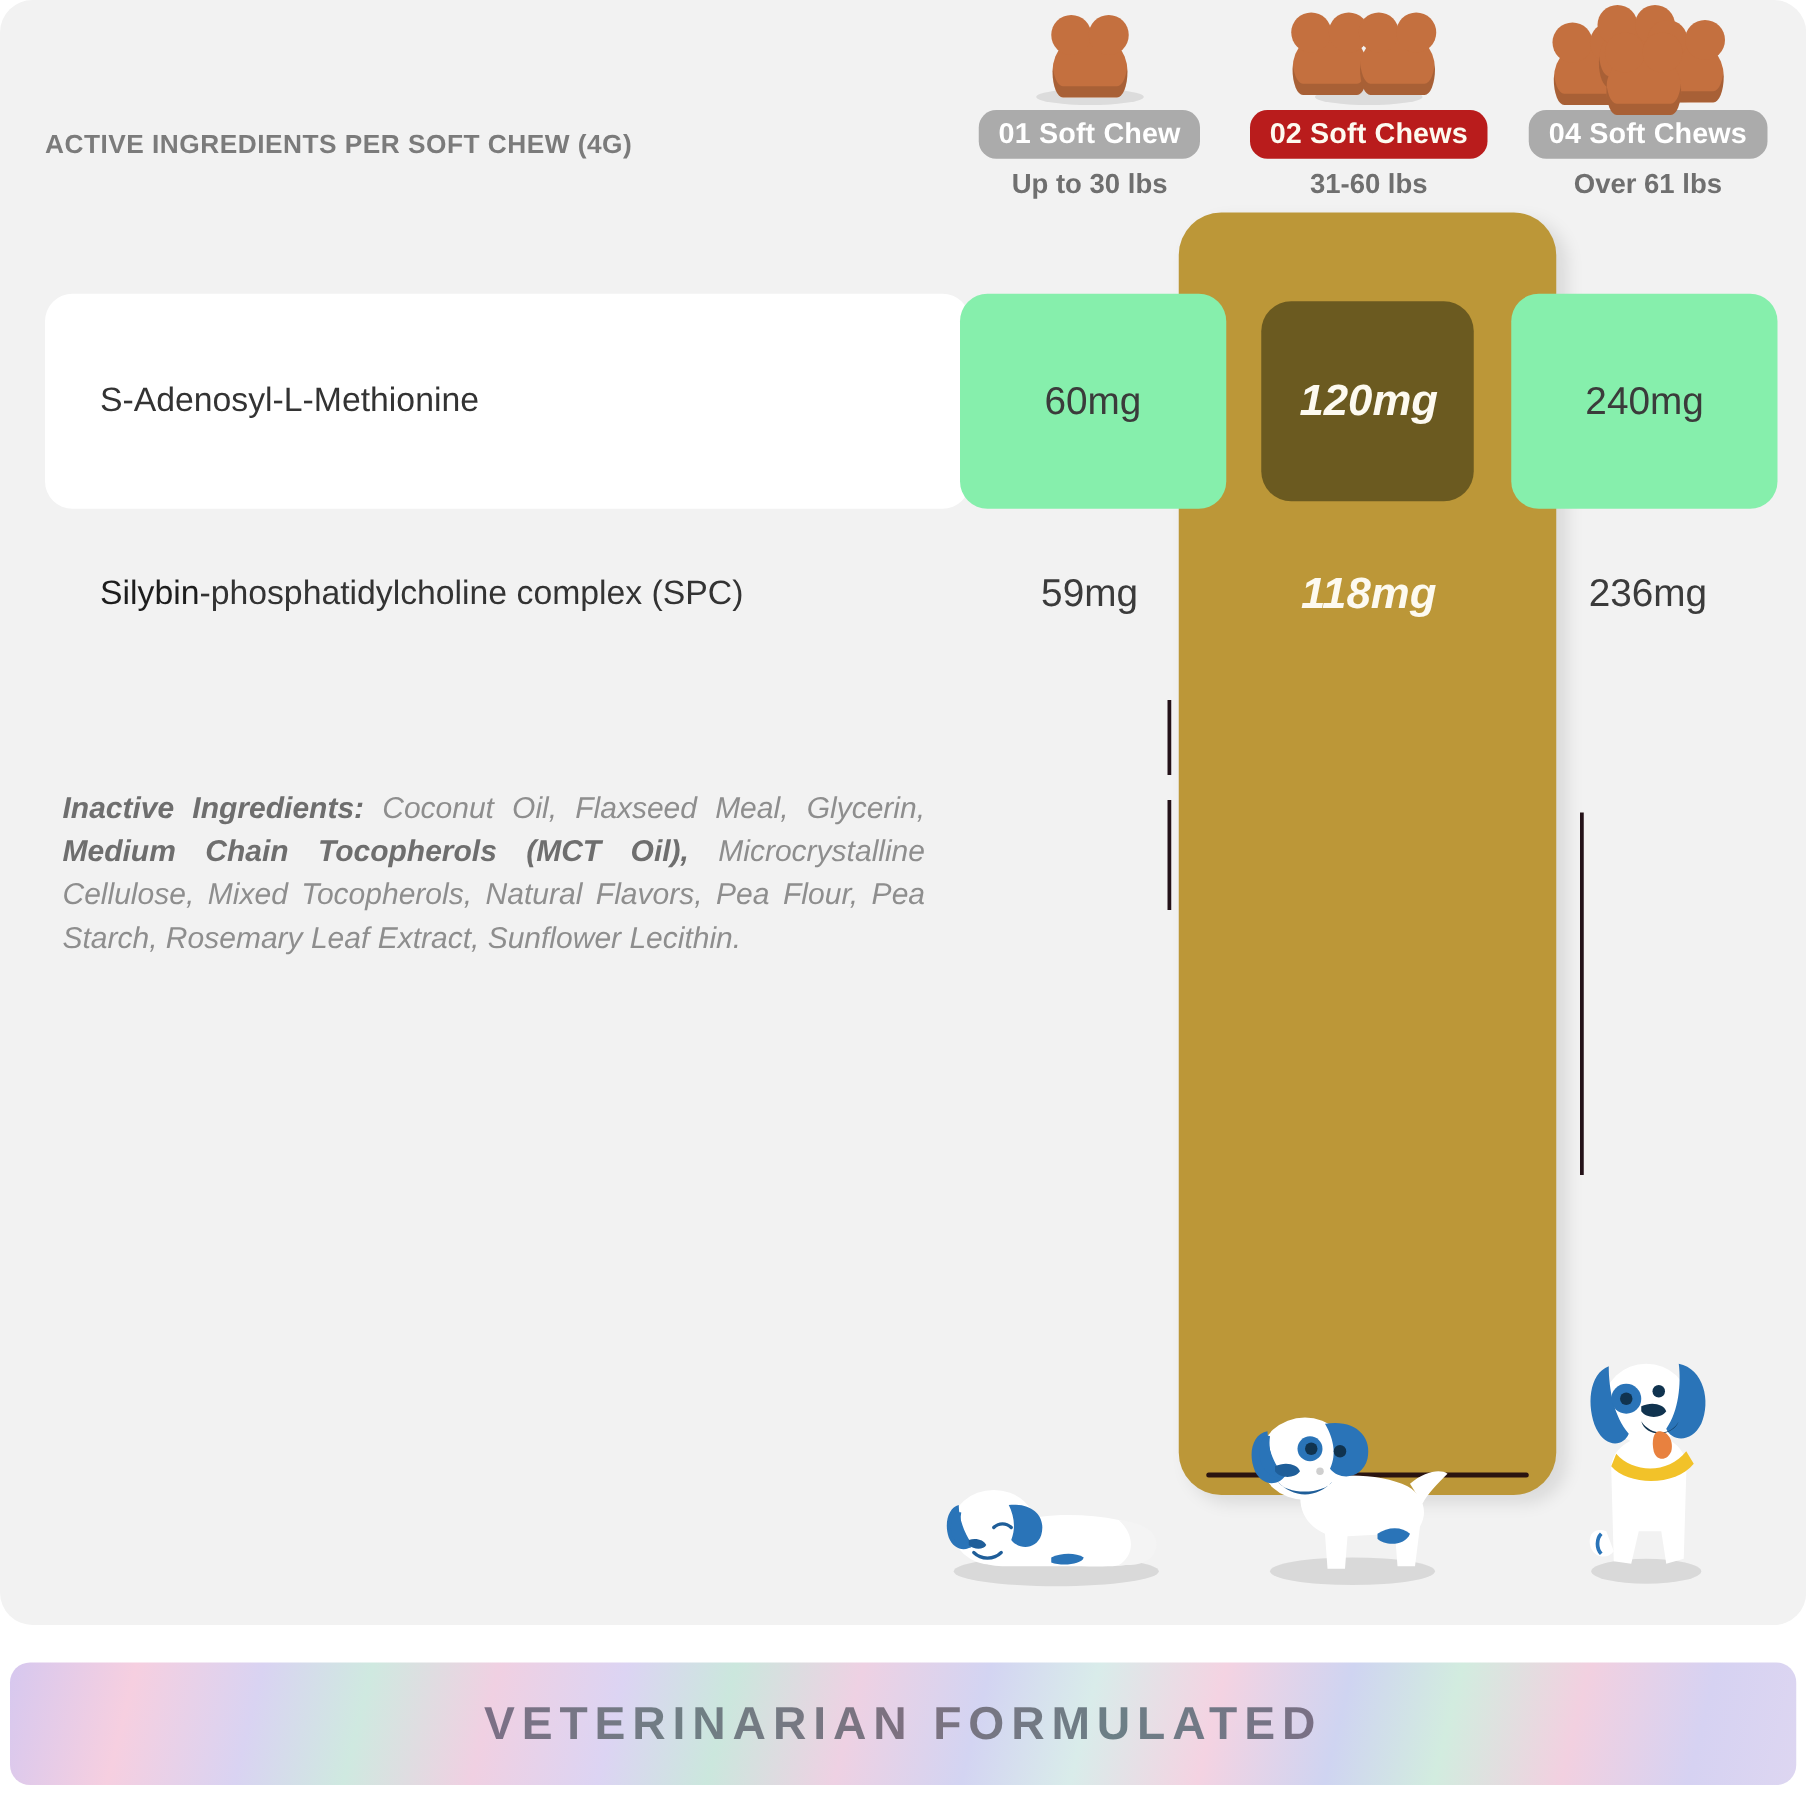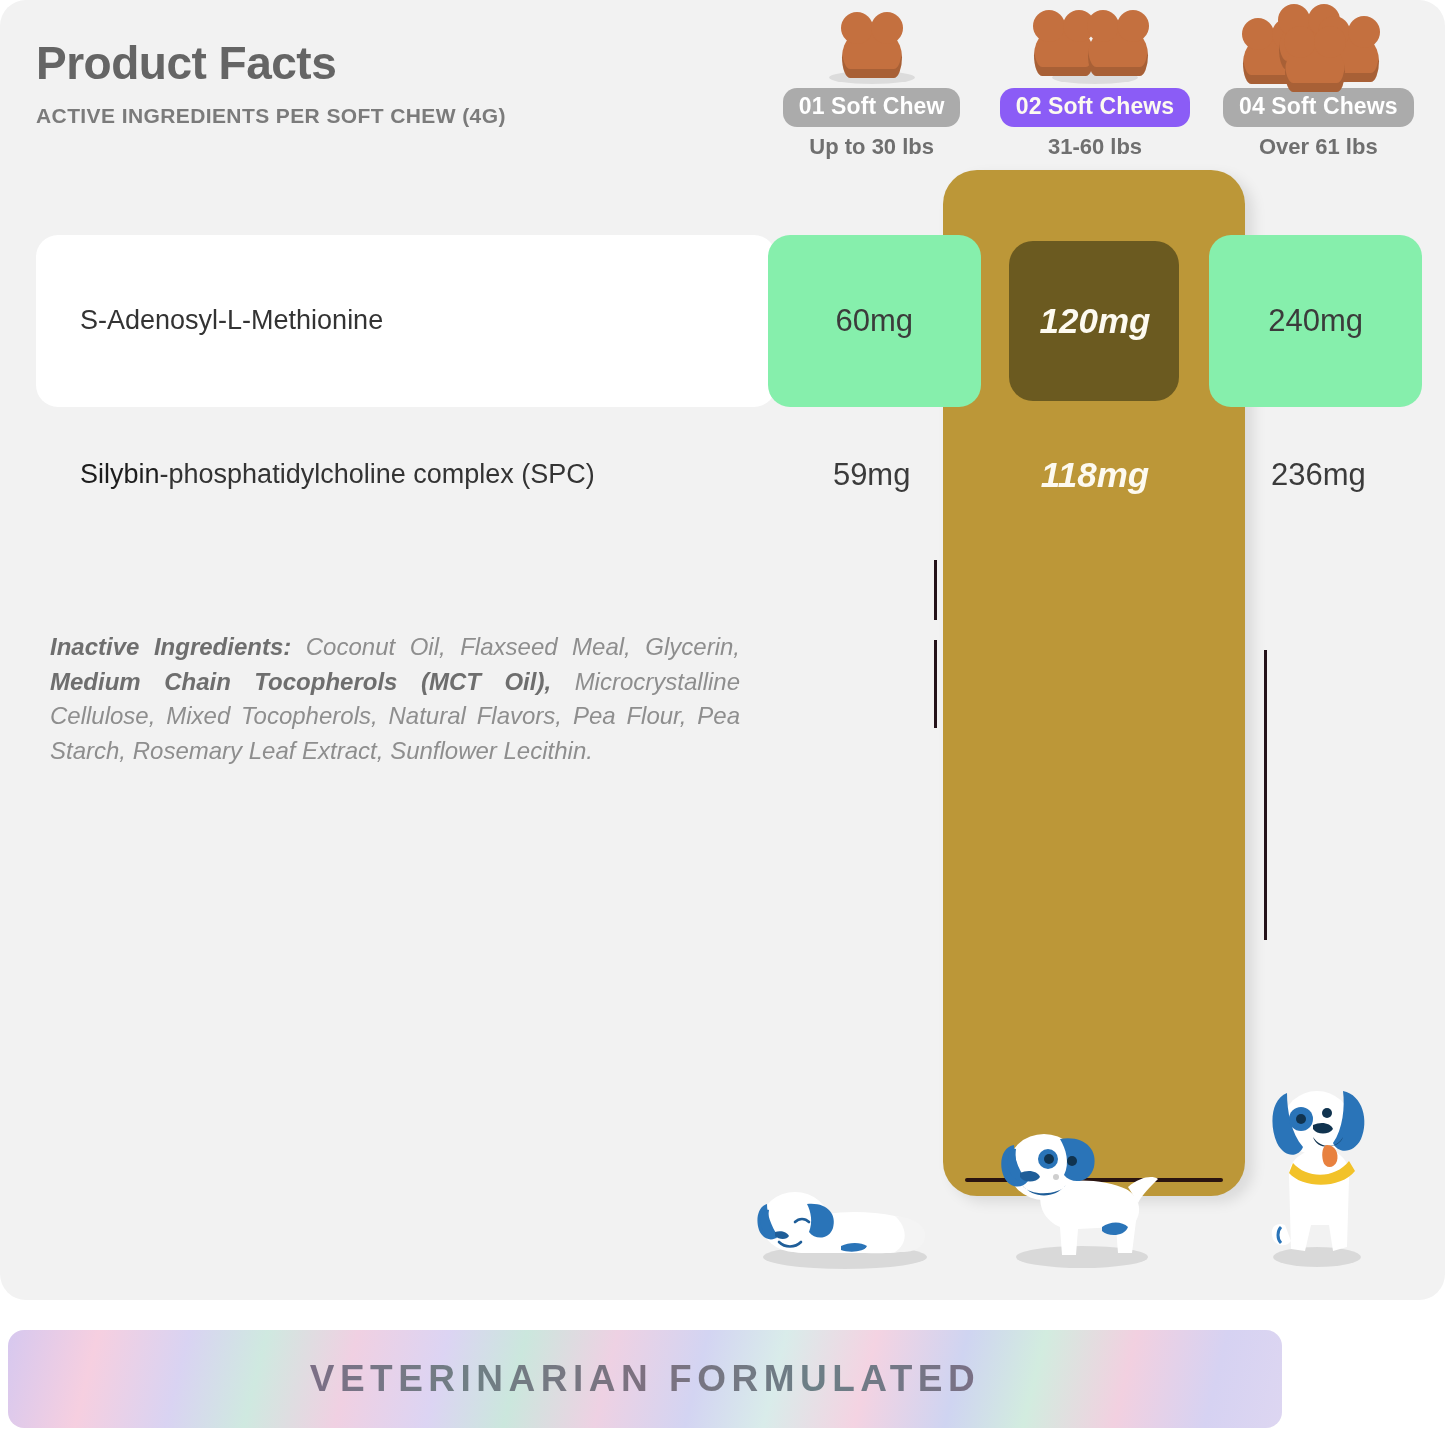--- a/index.html
+++ b/index.html
@@ -77,21 +77,21 @@
   .c4 .chew-d{ left:52px; top:26px; }
 
   .dose-badge{
     margin-top:2px;
     padding:5px 16px 7px;
     border-radius:14px;
     font-size:23px; font-weight:700; color:#ffffff;
     letter-spacing:0.1px; white-space:nowrap;
   }
   .badge-grey{ background:#ababab; }
-  .badge-gold{ background:#8b5cf6; color:#fdfaf0; }
+  .badge-gold{ background:#b91c1c; color:#fdfaf0; }
   .dose-weight{
     margin-top:7px;
     font-size:22px; font-weight:600; color:#6f6f6f;
     white-space:nowrap;
   }
 
   
   .gold-col{
     position:absolute;
     left:943px; top:170px;
@@ -187,21 +187,21 @@
 
   
   .dog{ position:absolute; }
   .dog1{ left:745px; top:1160px; width:200px; height:110px; z-index:5;}
   .dog2{ left:990px; top:1115px; width:175px; height:155px; z-index:6;}
   .dog3{ left:1255px; top:1075px; width:125px; height:195px; z-index:5;}
 
   
   .holo-banner{
     position:absolute; left:8px; top:1330px;
-    width:1274px; height:98px;
+    width:1429px; height:98px;
     border-radius:16px;
     background:
       linear-gradient(104deg,
         #d6c8ef 0%,
         #f6cfe0 7%,
         #d9d3f2 14%,
         #cfe9e0 20%,
         #f0d0e2 27%,
         #dcd4f3 34%,
         #cbe7dd 40%,
@@ -224,21 +224,20 @@
     -webkit-background-clip:text;
     background-clip:text;
     -webkit-text-fill-color:transparent;
   }
 </style>
 </head>
 <body>
 
 <div class="card">
 
-  <div class="page-title">Product Facts</div>
   <div class="page-subtitle">ACTIVE INGREDIENTS PER SOFT CHEW (4G)</div>
 
   <div class="gold-col">
     <div class="edge-l el1"></div>
     <div class="edge-l el2"></div>
     <div class="edge-r er1"></div>
     <div class="edge-b"></div>
   </div>
 
   <div class="dose-headers">

